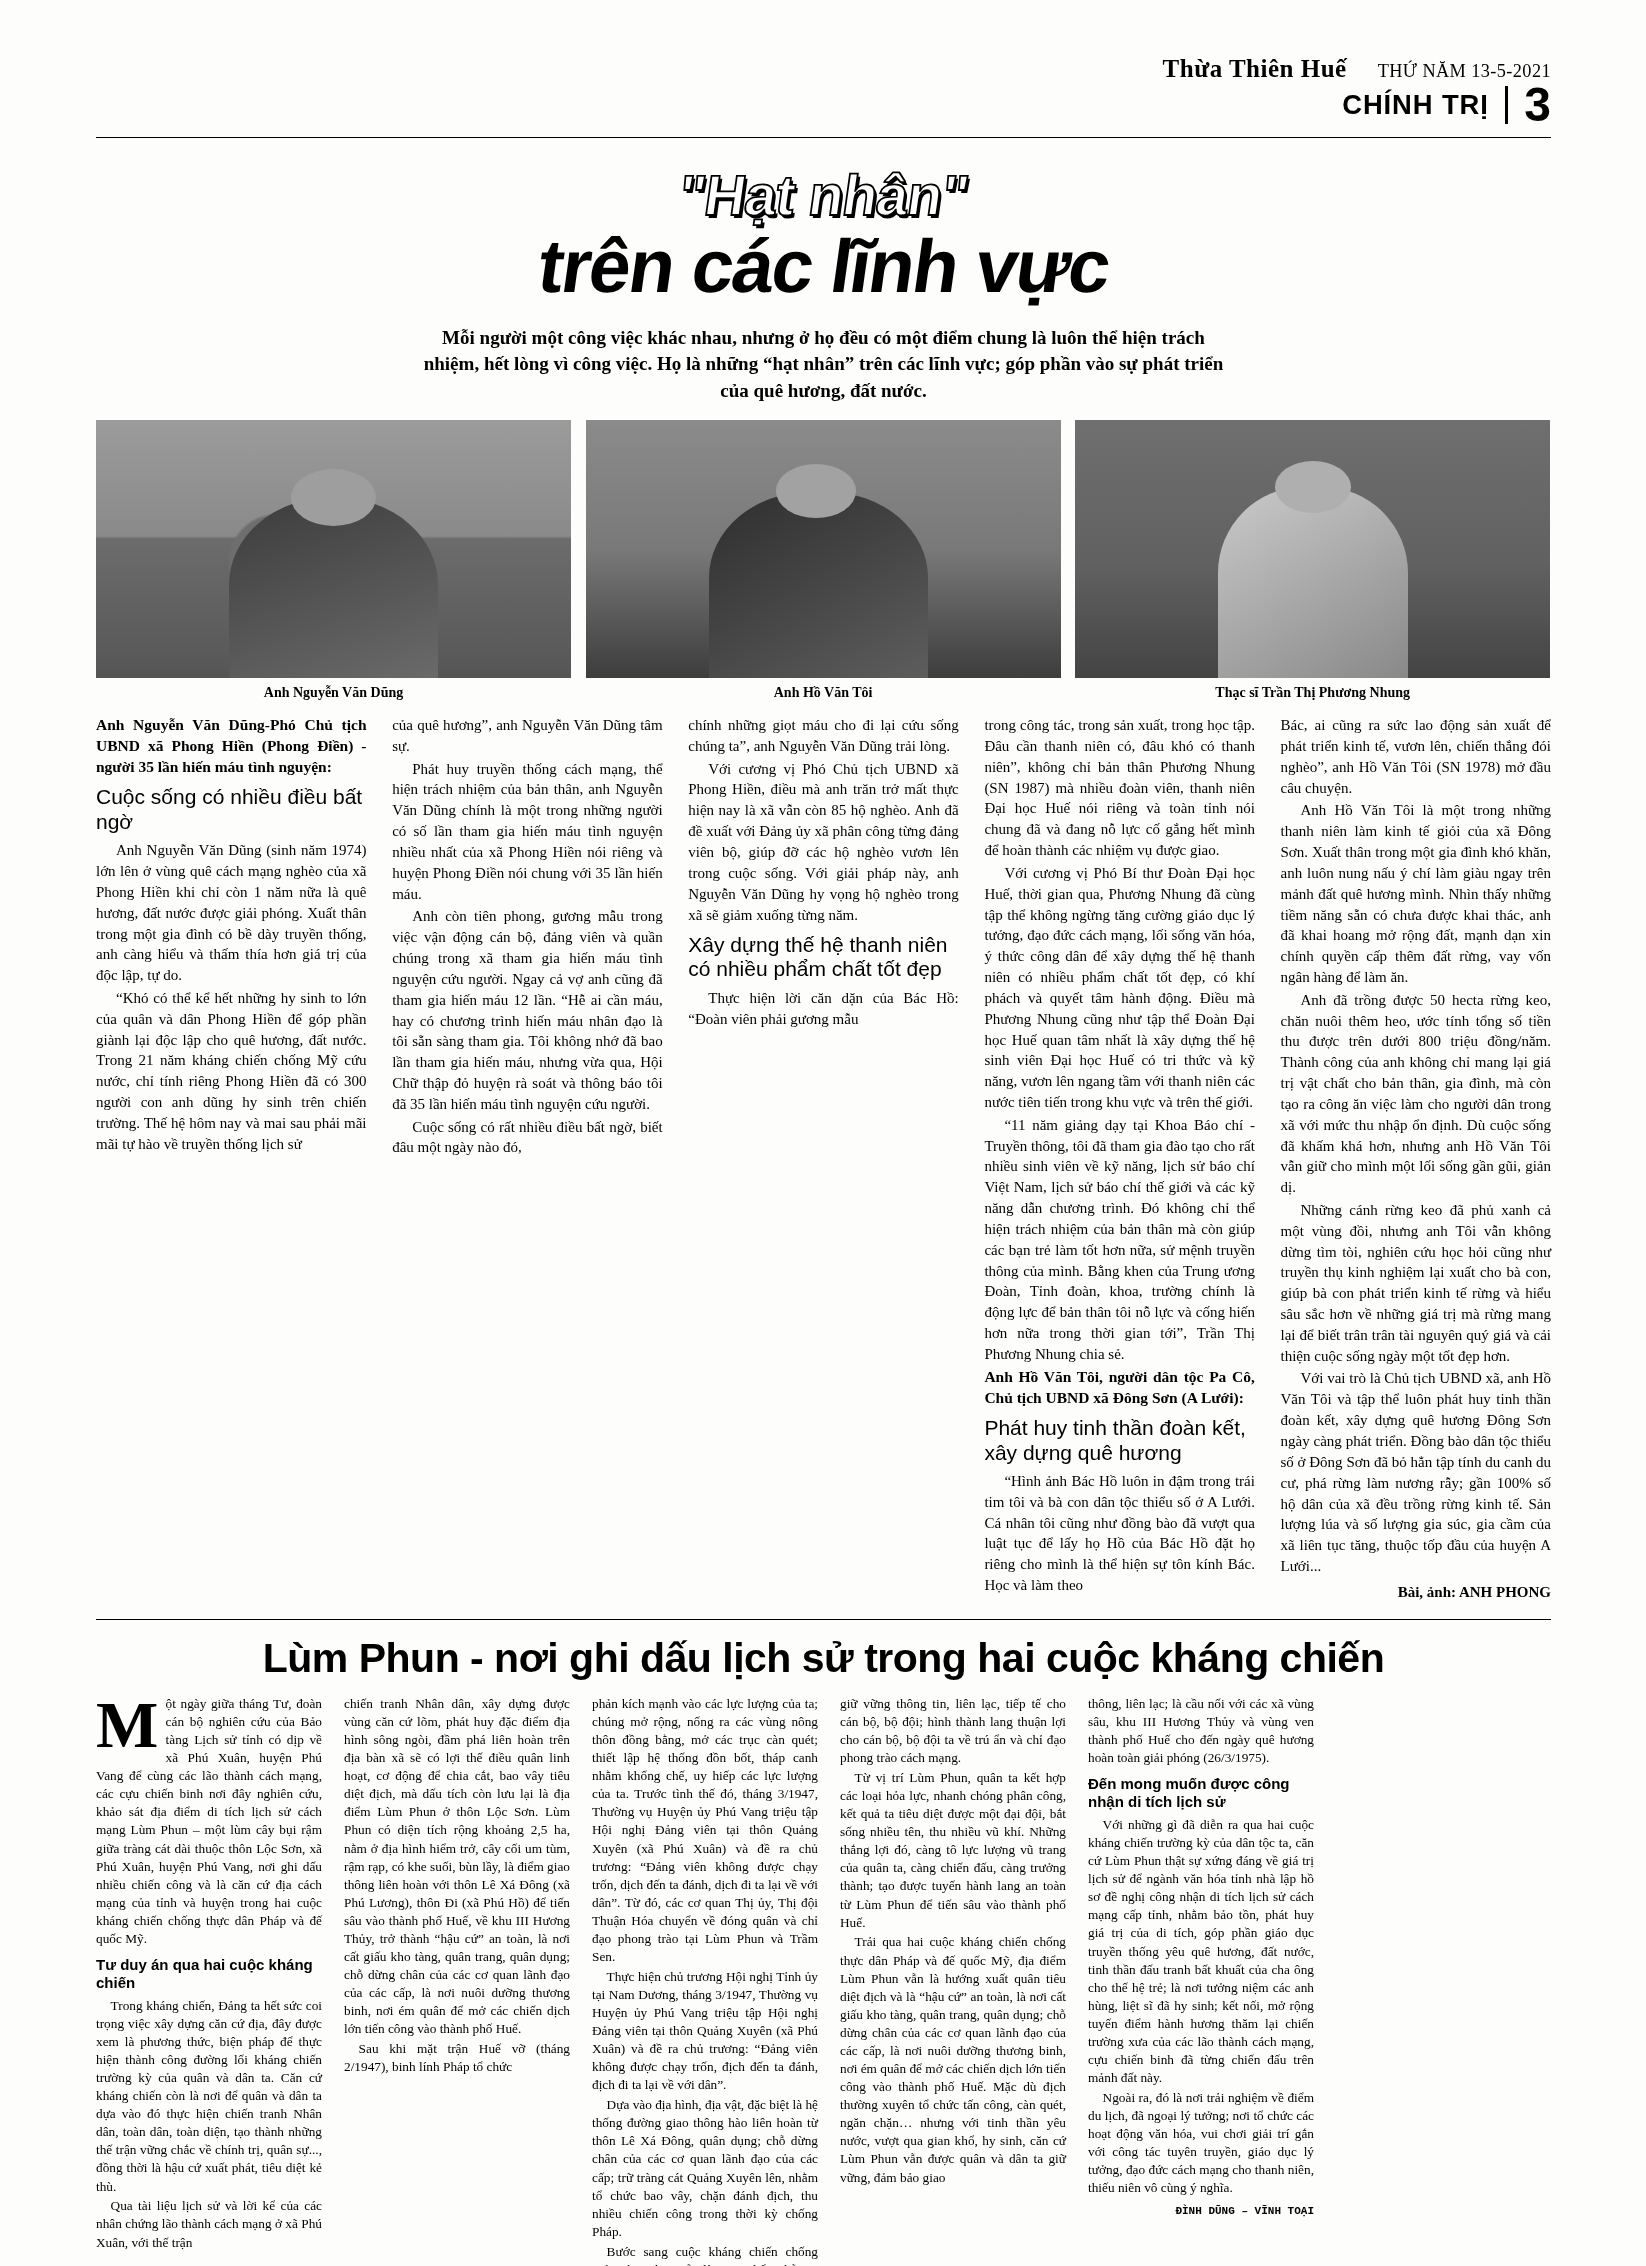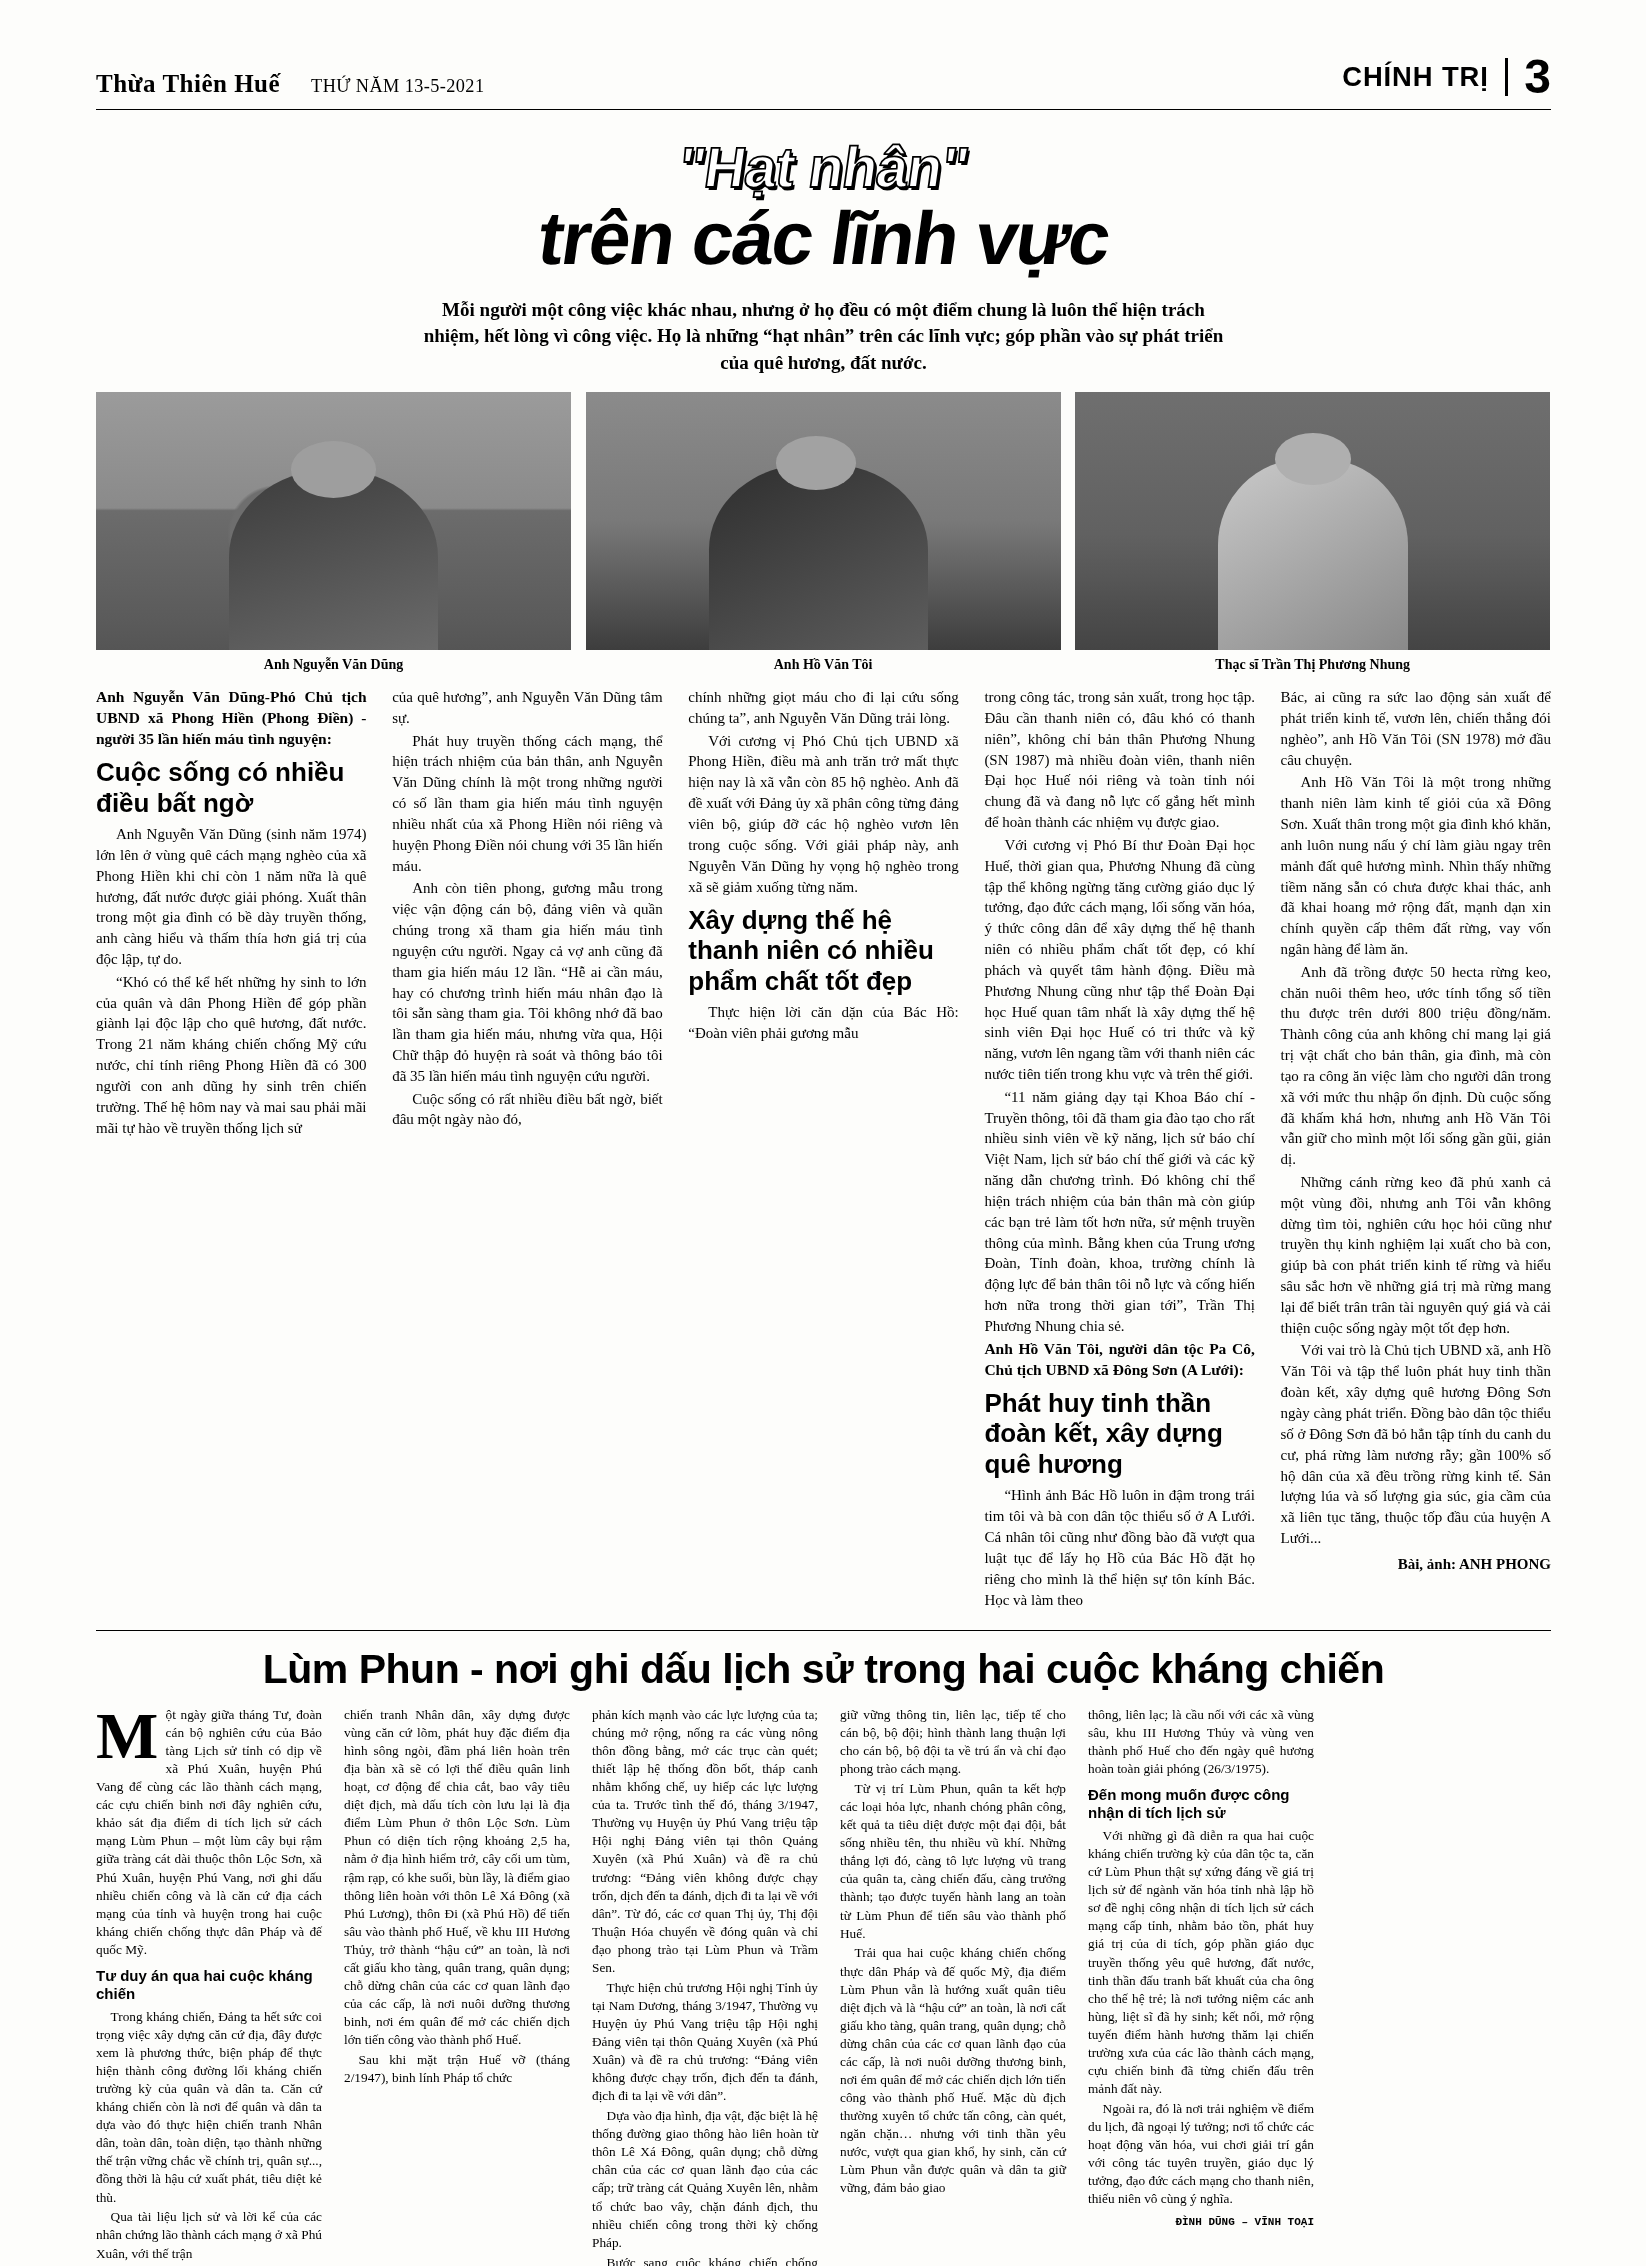--- a/index.html
+++ b/index.html
@@ -2,22 +2,22 @@
 <html style="font-size:14.6px"><head>
 <meta charset="utf-8">
 <style>
   html,body{margin:0;padding:0;background:#f2f1ee;}
   body{font-family:"Liberation Serif", serif;color:#000;}
   .page{width:1647px;height:2267px;background:#fdfdfb;position:relative;margin:0 auto;
         padding:0;box-sizing:border-box;}
   .inner{position:absolute;left:96px;top:55px;width:1455px;}
 
   
-  .masthead{display:flex;align-items:flex-end;justify-content:space-between;
-            padding-bottom:5.5px;}
+  .masthead{display:flex;align-items:flex-end;
+            padding-bottom:5.5px;flex-direction:column;}
   .mast-left{display:flex;align-items:baseline;gap:31px;}
   .mast-paper{font-family:"Liberation Serif",serif;font-weight:bold;font-size:25px;
               letter-spacing:0.5px;}
   .mast-date{font-size:18.3px;letter-spacing:0.4px;font-family:"Liberation Serif",serif;}
   .mast-right{display:flex;align-items:center;gap:16.4px;}
   .mast-section{font-family:"Liberation Sans",sans-serif;font-weight:bold;font-size:27.4px;
                 letter-spacing:0.9px;}
   .mast-rule{width:2.7px;height:38px;background:#000;display:inline-block;}
   .mast-pageno{font-family:"Liberation Sans",sans-serif;font-weight:bold;font-size:48px;
                line-height:.9;}
@@ -61,21 +61,21 @@
       background:#b89e87;border-radius:50%;z-index:2;}
 
   
   .cols{display:flex;gap:25.6px;margin-top:14.6px;}
   .col{width:461px;}
   p.t{font-size:15px;line-height:1.39;text-align:justify;margin:0 0 1.8px 0;
       text-indent:20px;font-family:"Liberation Serif",serif;}
   p.t.noind{text-indent:0;}
   .lead{font-weight:bold;font-size:15.5px;line-height:1.35;text-align:justify;
         margin:0 0 3.7px 0;font-family:"Liberation Serif",serif;}
-  .subhd{font-family:"Liberation Sans",sans-serif;font-weight:bold;font-size:26px;
+  .subhd{font-family:"Liberation Sans",sans-serif;font-weight:normal;font-size:21px;
          line-height:1.18;margin:7.3px 0 5.5px 0;}
   .byline{text-align:right;font-weight:bold;font-size:15px;margin-top:7.3px;
           font-family:"Liberation Serif",serif;}
 
   .divider{border:0;border-top:1.8px solid #000;margin:18.3px 0 0 0;}
 
   
   .a2-hl{font-family:"Liberation Sans",sans-serif;font-weight:bold;font-size:41px;
          text-align:center;margin:14.6px 0 12.8px 0;letter-spacing:-0.5px;}
   .cols6{display:flex;gap:22px;}

